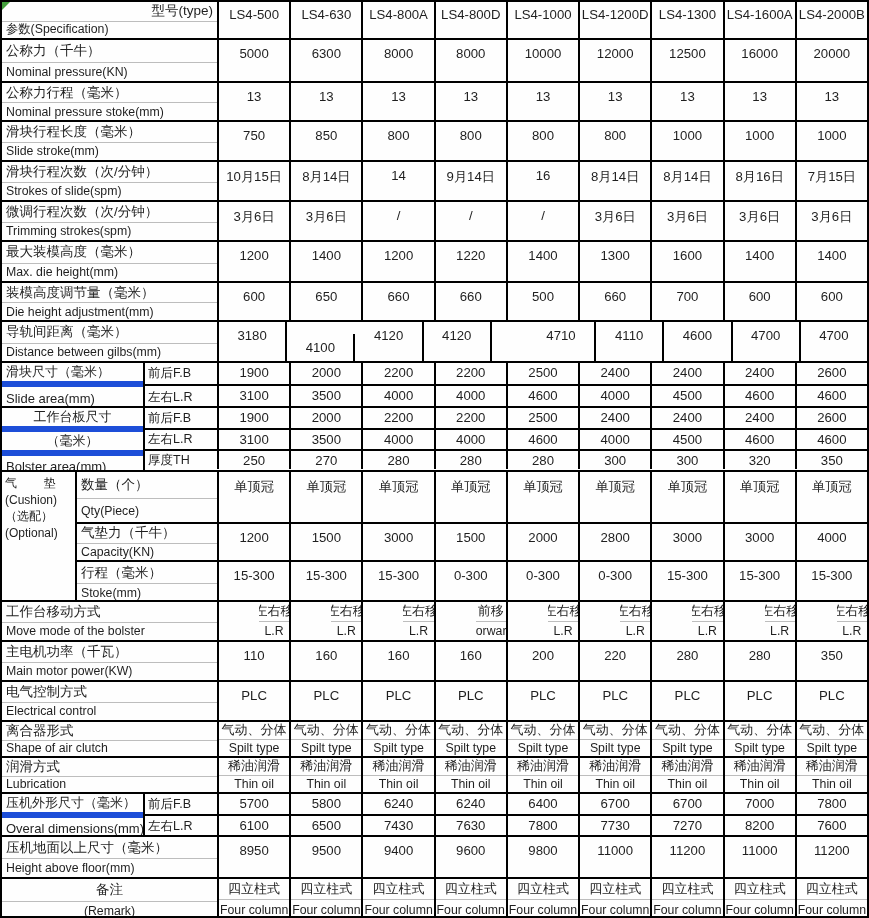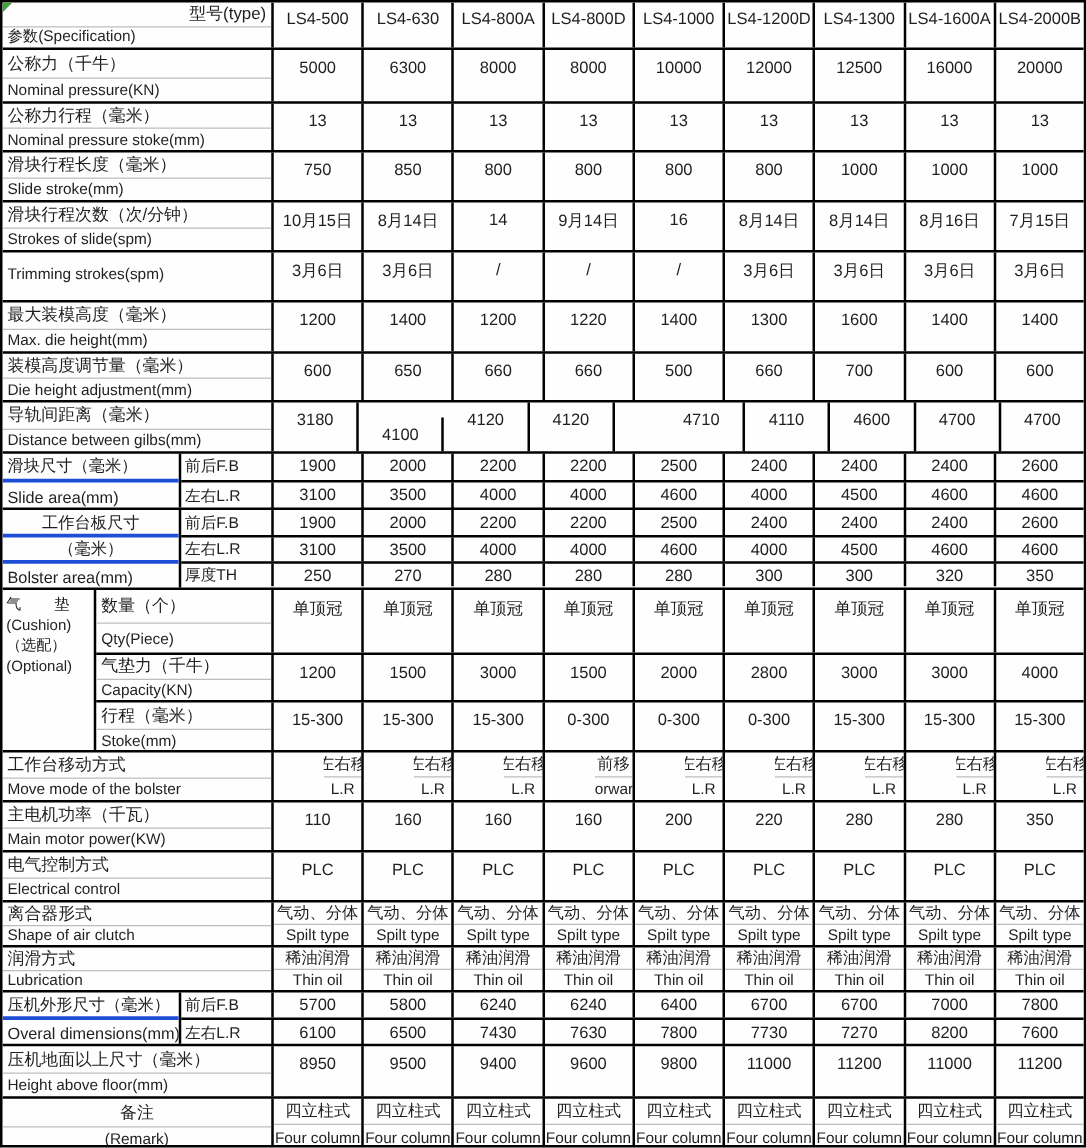--- a/index.html
+++ b/index.html
@@ -32,21 +32,21 @@
   .cushion-sub { flex: 0 0 142px; width: 142px; display: flex; flex-direction: column; }
   .gcol { flex: 1 1 0; display: flex; flex-direction: column; min-width: 0; }
   .subrow { display: flex; border-bottom: 2px solid #000; flex: 0 0 auto; min-height: 0; }
   .subrow.last { border-bottom: none; }
 
   .band { display: flex; align-items: center; padding: 0 4px; min-height: 0; }
   .band.zh { flex: 1.08; font-size: 13.5px; border-bottom: 1px solid #bdbdbd; white-space: nowrap; }
   .band.en { flex: 0.92; font-size: 12.3px; white-space: nowrap; }
   .band.center { justify-content: center; }
   .band.right { justify-content: flex-end; }
-  .groupband { display: flex; align-items: center; padding: 0 4px; font-size: 13px; border-bottom: 3px solid #1d4ed8; white-space: nowrap; }
+  .groupband { display: flex; align-items: center; padding: 0 4px; font-size: 13px; border-bottom: 6px solid #1d4ed8; white-space: nowrap; }
   .groupband.center { justify-content: center; }
   .groupband.last { border-bottom: none; }
 
   .v { flex: 1 1 0; min-width: 0; display: flex; justify-content: center; font-size: 13.2px; white-space: nowrap; }
   .v.plain { align-items: flex-start; }
   .v.stack { flex-direction: column; justify-content: stretch; }
   .vband { flex: 1; display: flex; align-items: center; justify-content: center; min-height: 0; white-space: nowrap; }
   .vband.zh2 { border-bottom: 1px solid #bdbdbd; font-size: 13px; }
   .vband.en2 { font-size: 12.3px; }
 </style>
@@ -125,20 +125,21 @@
       <div class="cell v plain" style="padding-top: 6px;">14</div>
       <div class="cell v plain" style="padding-top: 6px;">9月14日</div>
       <div class="cell v plain" style="padding-top: 6px;">16</div>
       <div class="cell v plain" style="padding-top: 6px;">8月14日</div>
       <div class="cell v plain" style="padding-top: 6px;">8月14日</div>
       <div class="cell v plain" style="padding-top: 6px;">8月16日</div>
       <div class="cell v plain" style="padding-top: 6px;">7月15日</div>
     </div>
     <div class="row" style="height: 40px;">
       <div class="cell label">
+        <div class="band zh">微调行程次数（次/分钟）</div>
         <div class="band en">Trimming strokes(spm)</div>
       </div>
       <div class="cell v plain" style="padding-top: 6px;">3月6日</div>
       <div class="cell v plain" style="padding-top: 6px;">3月6日</div>
       <div class="cell v plain" style="padding-top: 6px;">/</div>
       <div class="cell v plain" style="padding-top: 6px;">/</div>
       <div class="cell v plain" style="padding-top: 6px;">/</div>
       <div class="cell v plain" style="padding-top: 6px;">3月6日</div>
       <div class="cell v plain" style="padding-top: 6px;">3月6日</div>
       <div class="cell v plain" style="padding-top: 6px;">3月6日</div>

